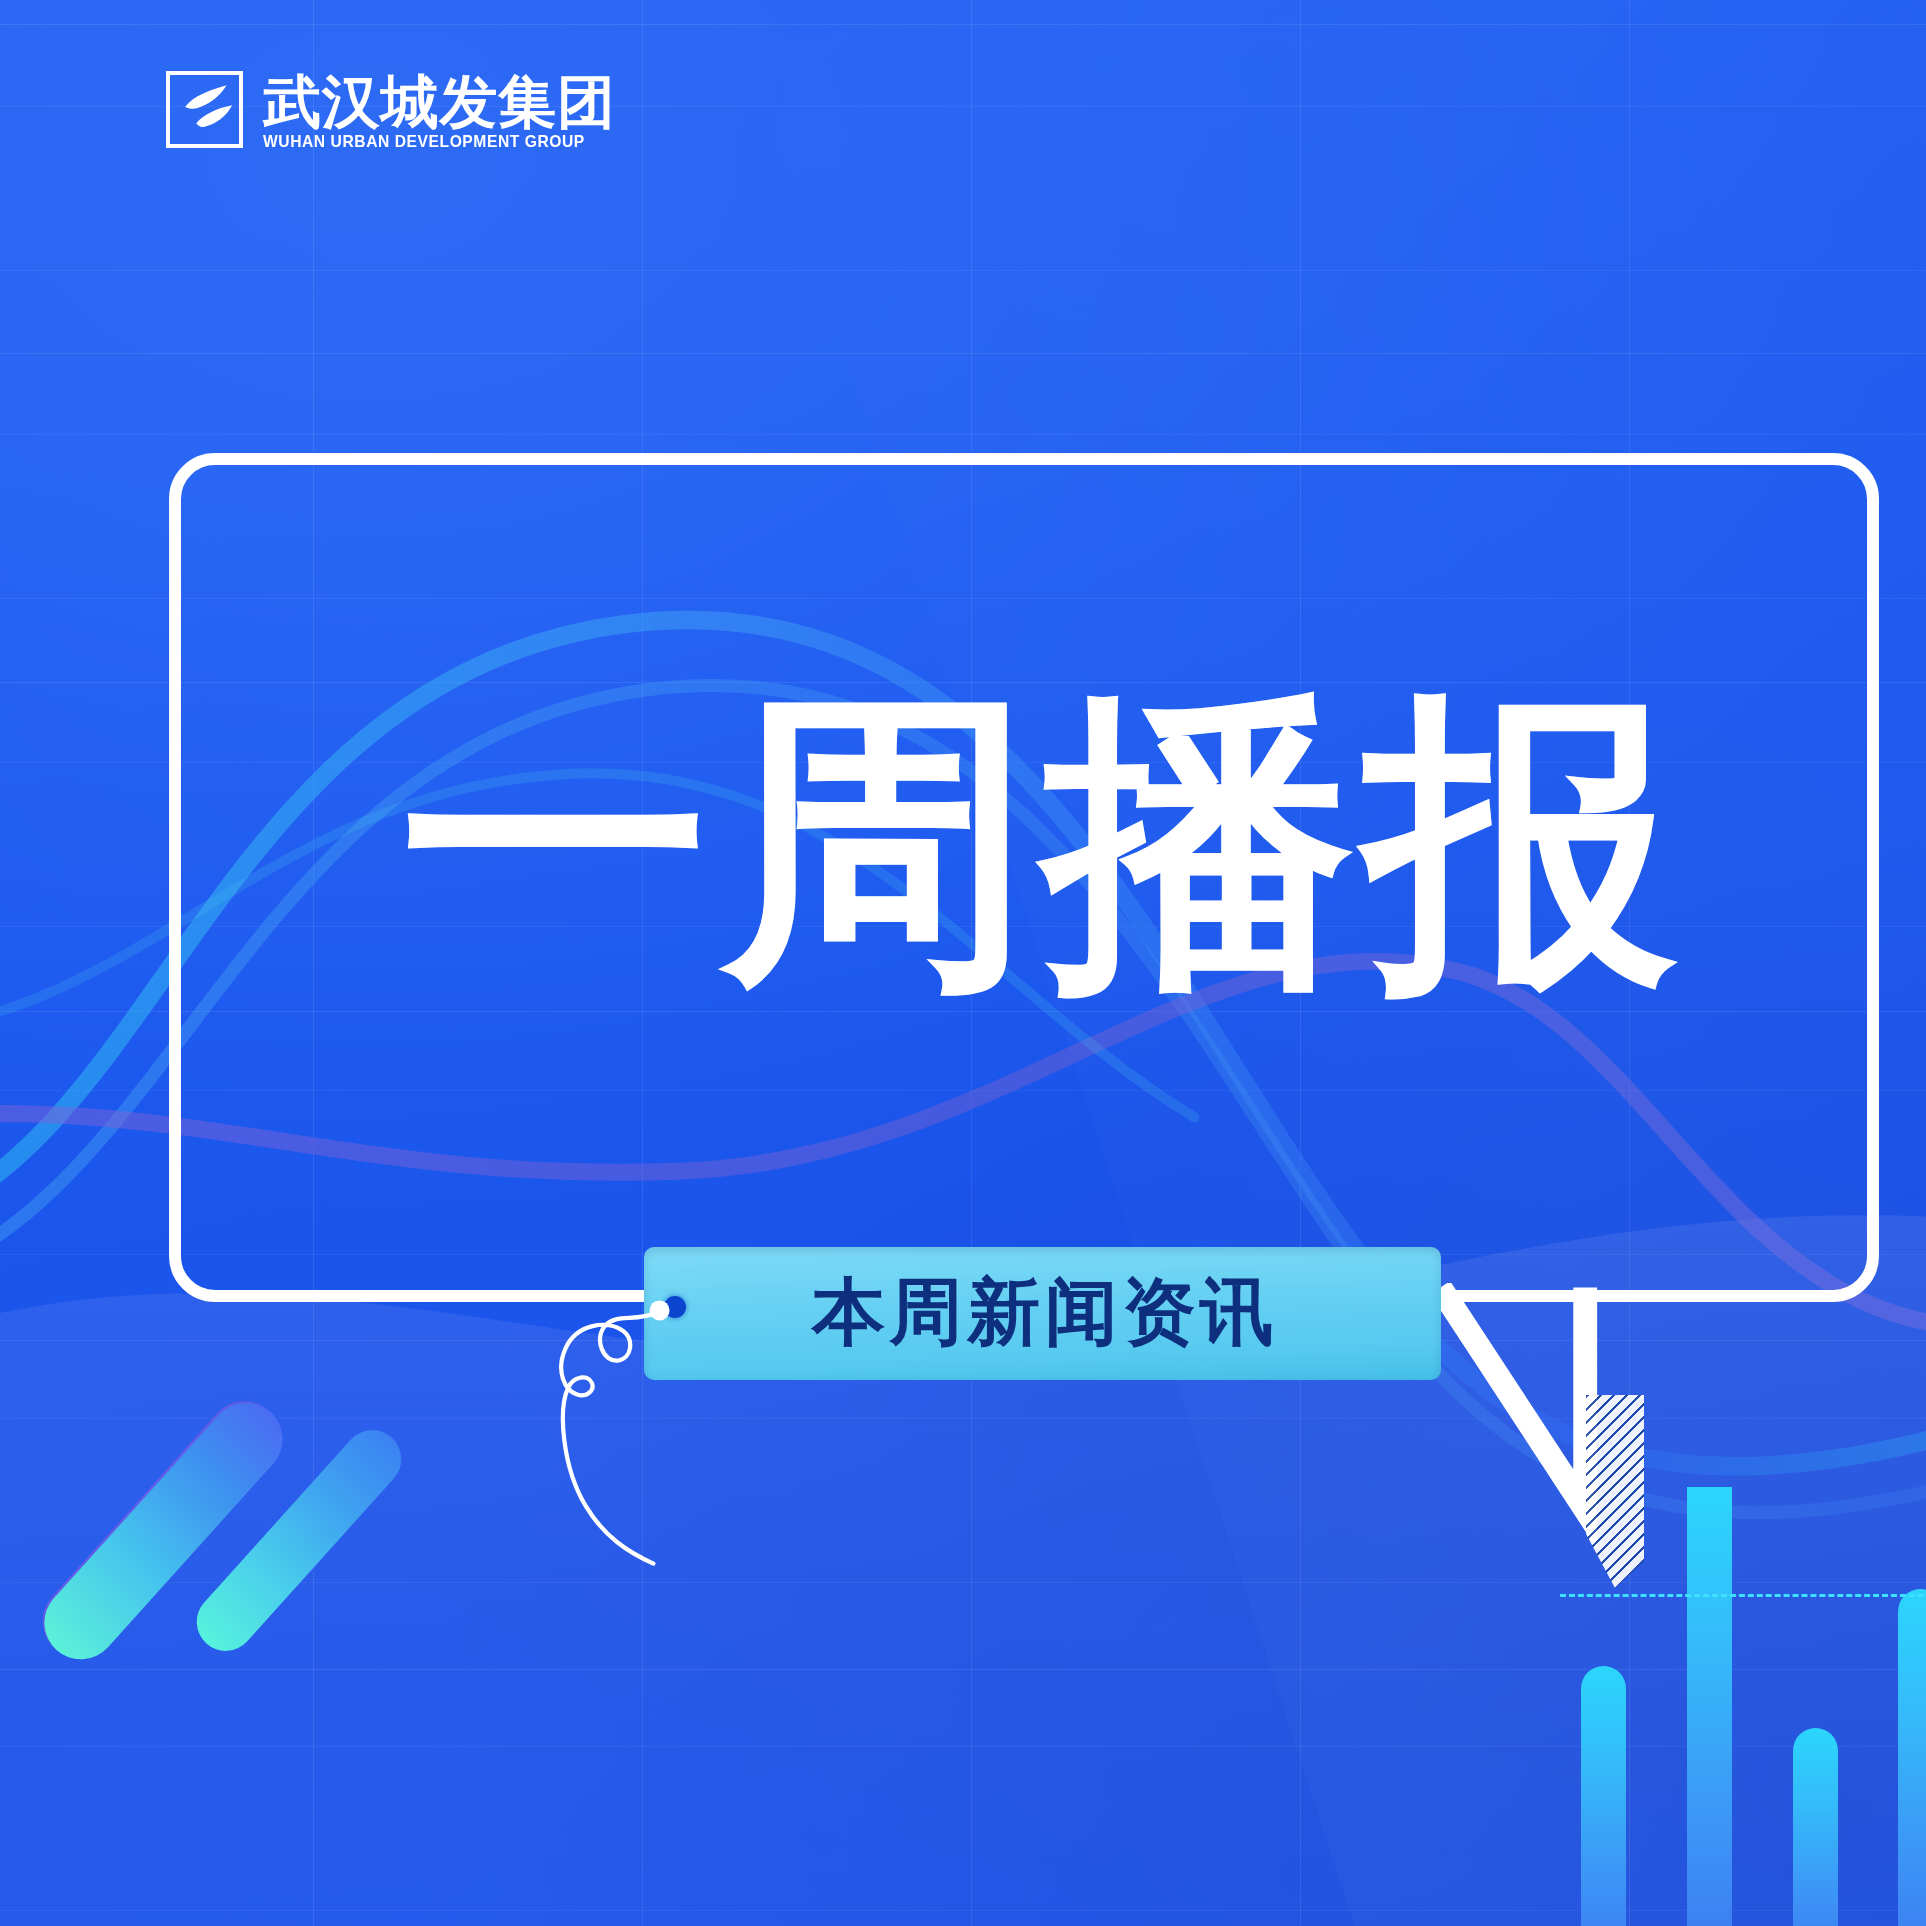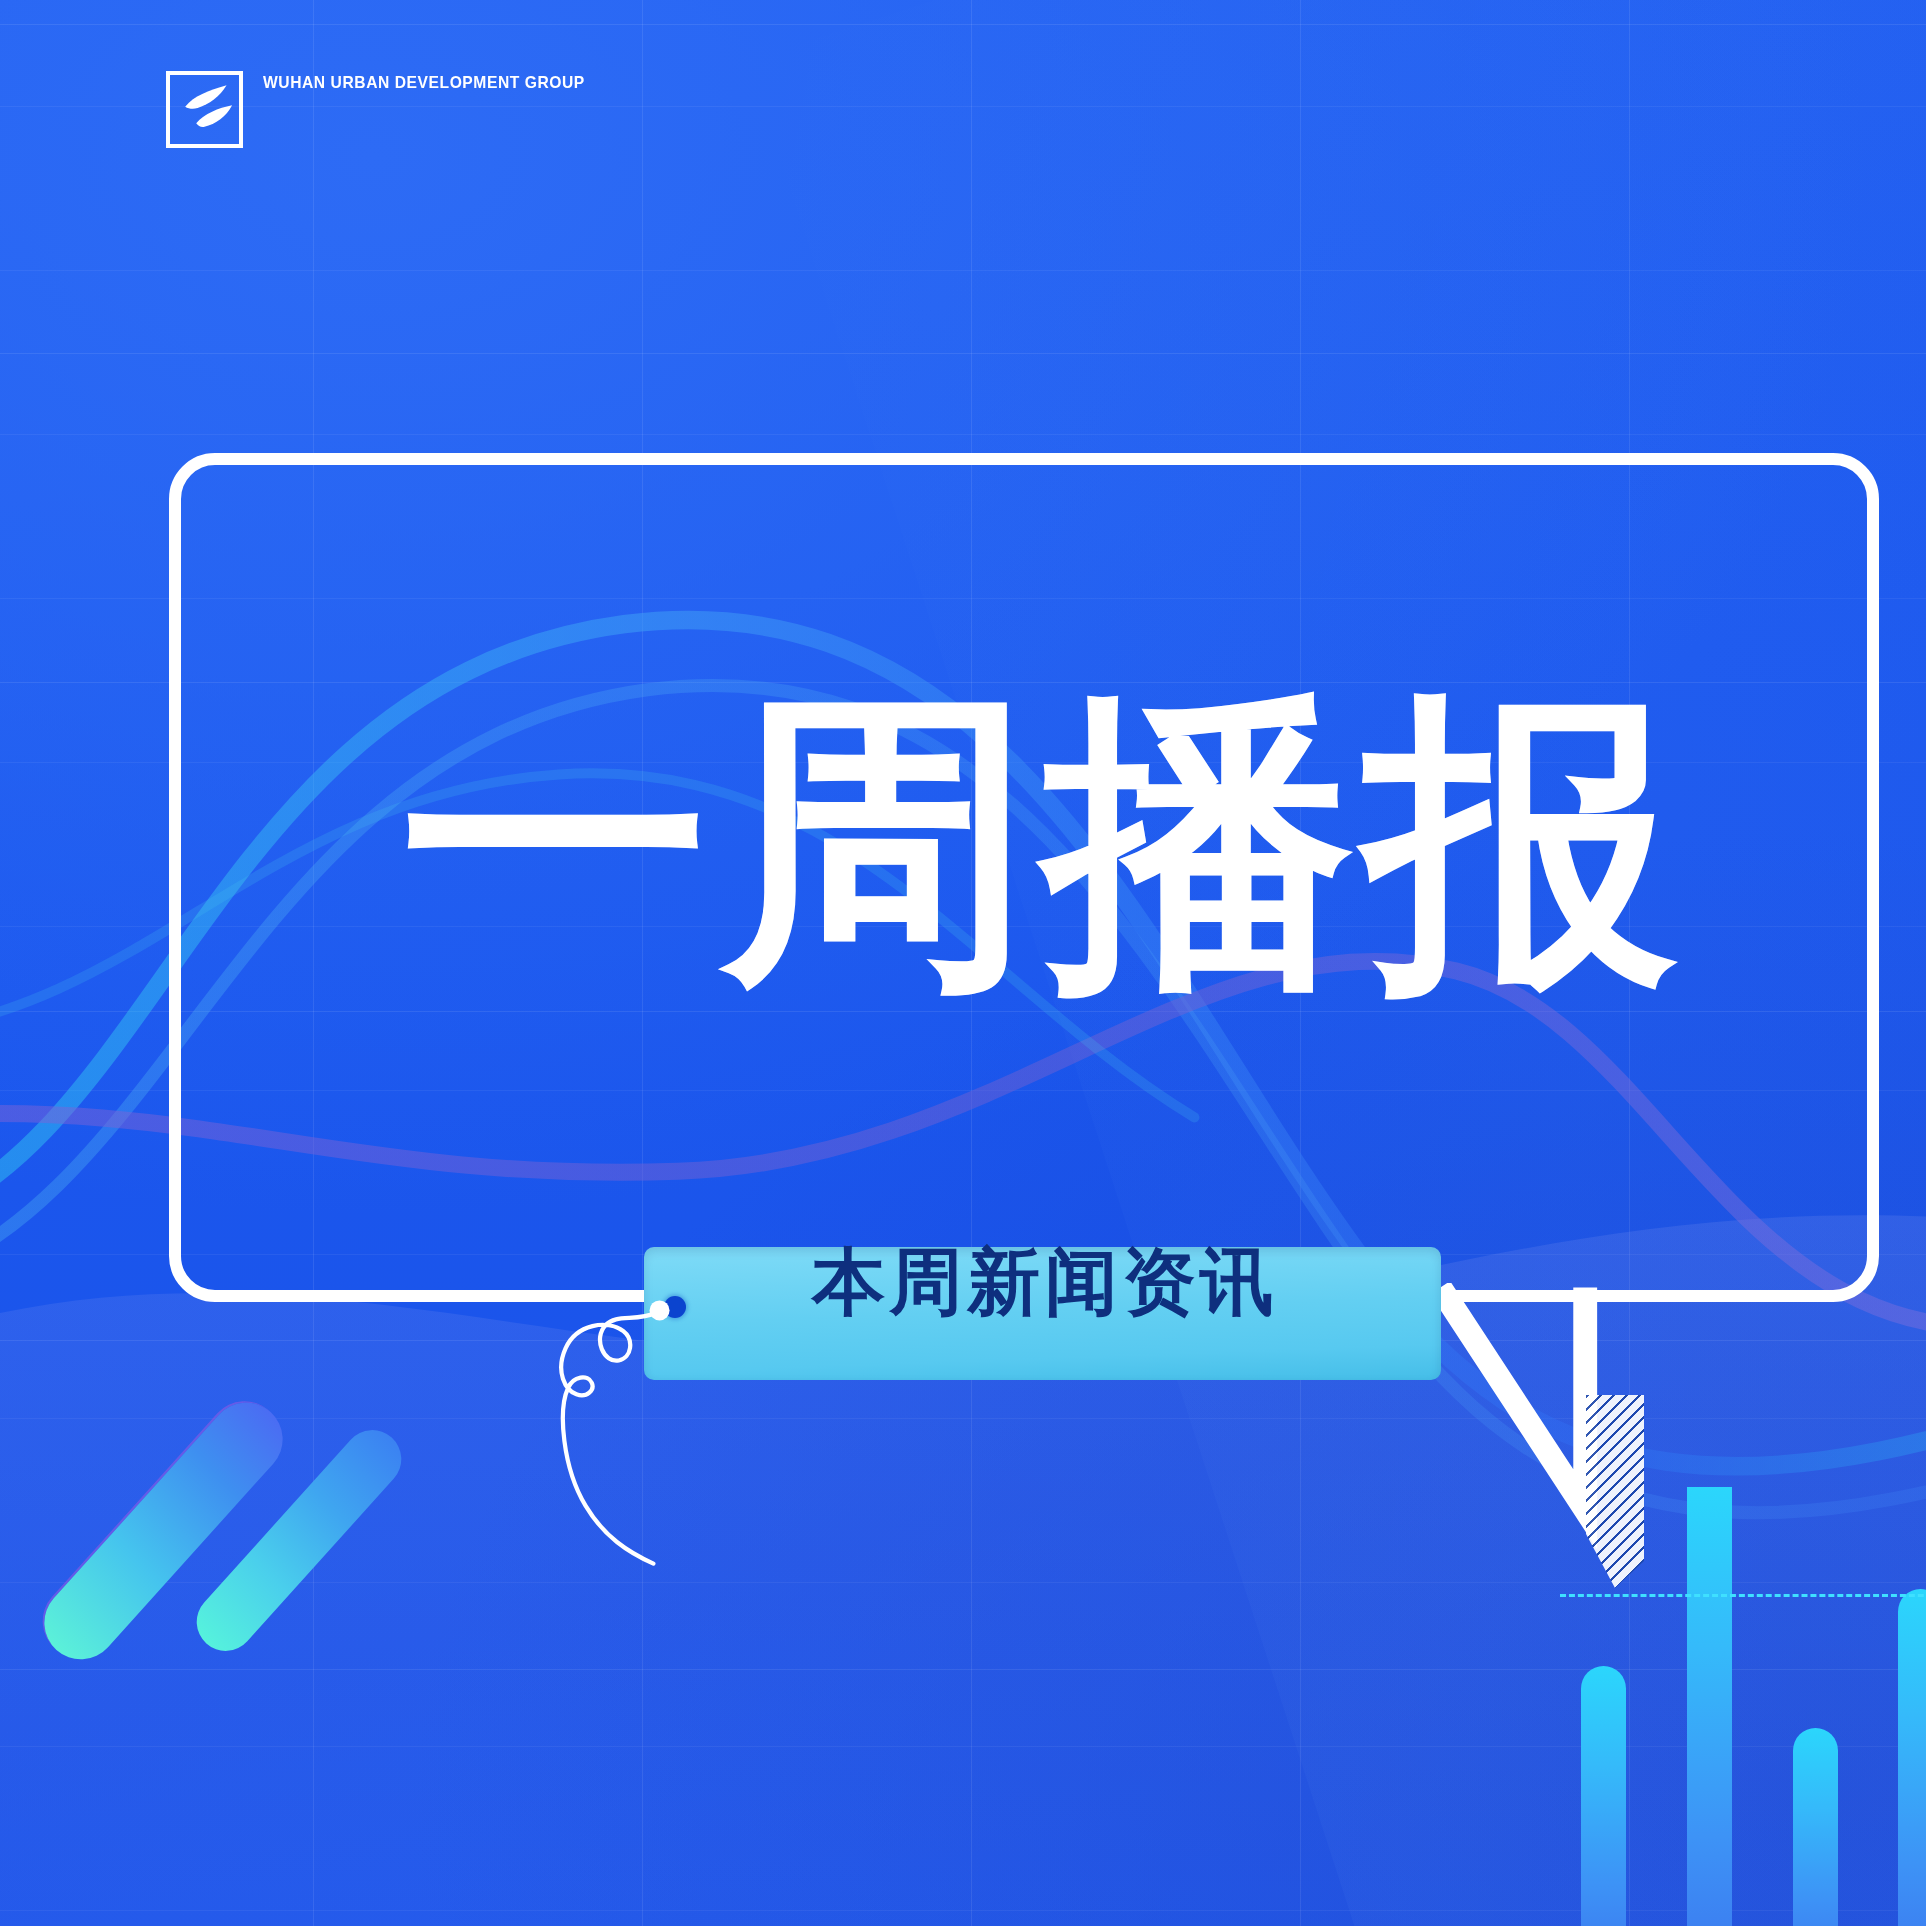--- a/index.html
+++ b/index.html
@@ -117,21 +117,21 @@
   }
 
   
   .tag{
     position:absolute;
     left:644px; top:1247px;
     width:797px; height:133px;
     border-radius:10px;
     background:linear-gradient(178deg,#7FDBF7 0%, #63CFF2 48%, #57C9F0 78%, #45BEE8 100%);
     box-shadow:0 3.9px 10px rgba(0,30,90,.14) inset;
-    display:flex; align-items:flex-start; justify-content:center;
+    display:flex; align-items:center; justify-content:center;
   }
   .tag-label{
     font-family:"Liberation Serif","DejaVu Serif",serif;
     font-weight:700;
     font-size:73px;
     line-height:1;
     color:#0E2F7E;
     letter-spacing:4.6px;
     text-indent:4.6px;
     white-space:nowrap;
@@ -246,20 +246,21 @@
   </svg>
 
   <div class="logo-row">
     <div class="logo-mark">
       <svg viewBox="0 0 100 100">
         <path d="M22,46 C34,31 56,22 82,15 C72,31 58,42 40,48 C33,50 27,49 22,46 Z" fill="#ffffff"></path>
         <path d="M38,70 C50,56 70,48 90,44 C82,60 66,72 50,75 C45,76 41,74 38,70 Z" fill="#ffffff"></path>
       </svg>
     </div>
     <div class="logo-text">
+      <div class="logo-cn">武汉城发集团</div>
       <div class="logo-en">WUHAN URBAN DEVELOPMENT GROUP</div>
     </div>
   </div>
 
   <div class="bubble"></div>
 
   <svg class="tail" viewBox="0 0 740 790">
     <path d="M78,12 L455,588 L455,12" fill="none" stroke="#ffffff" stroke-width="62" stroke-linejoin="miter" stroke-linecap="butt"></path>
   </svg>
   <div class="hatch"></div>

